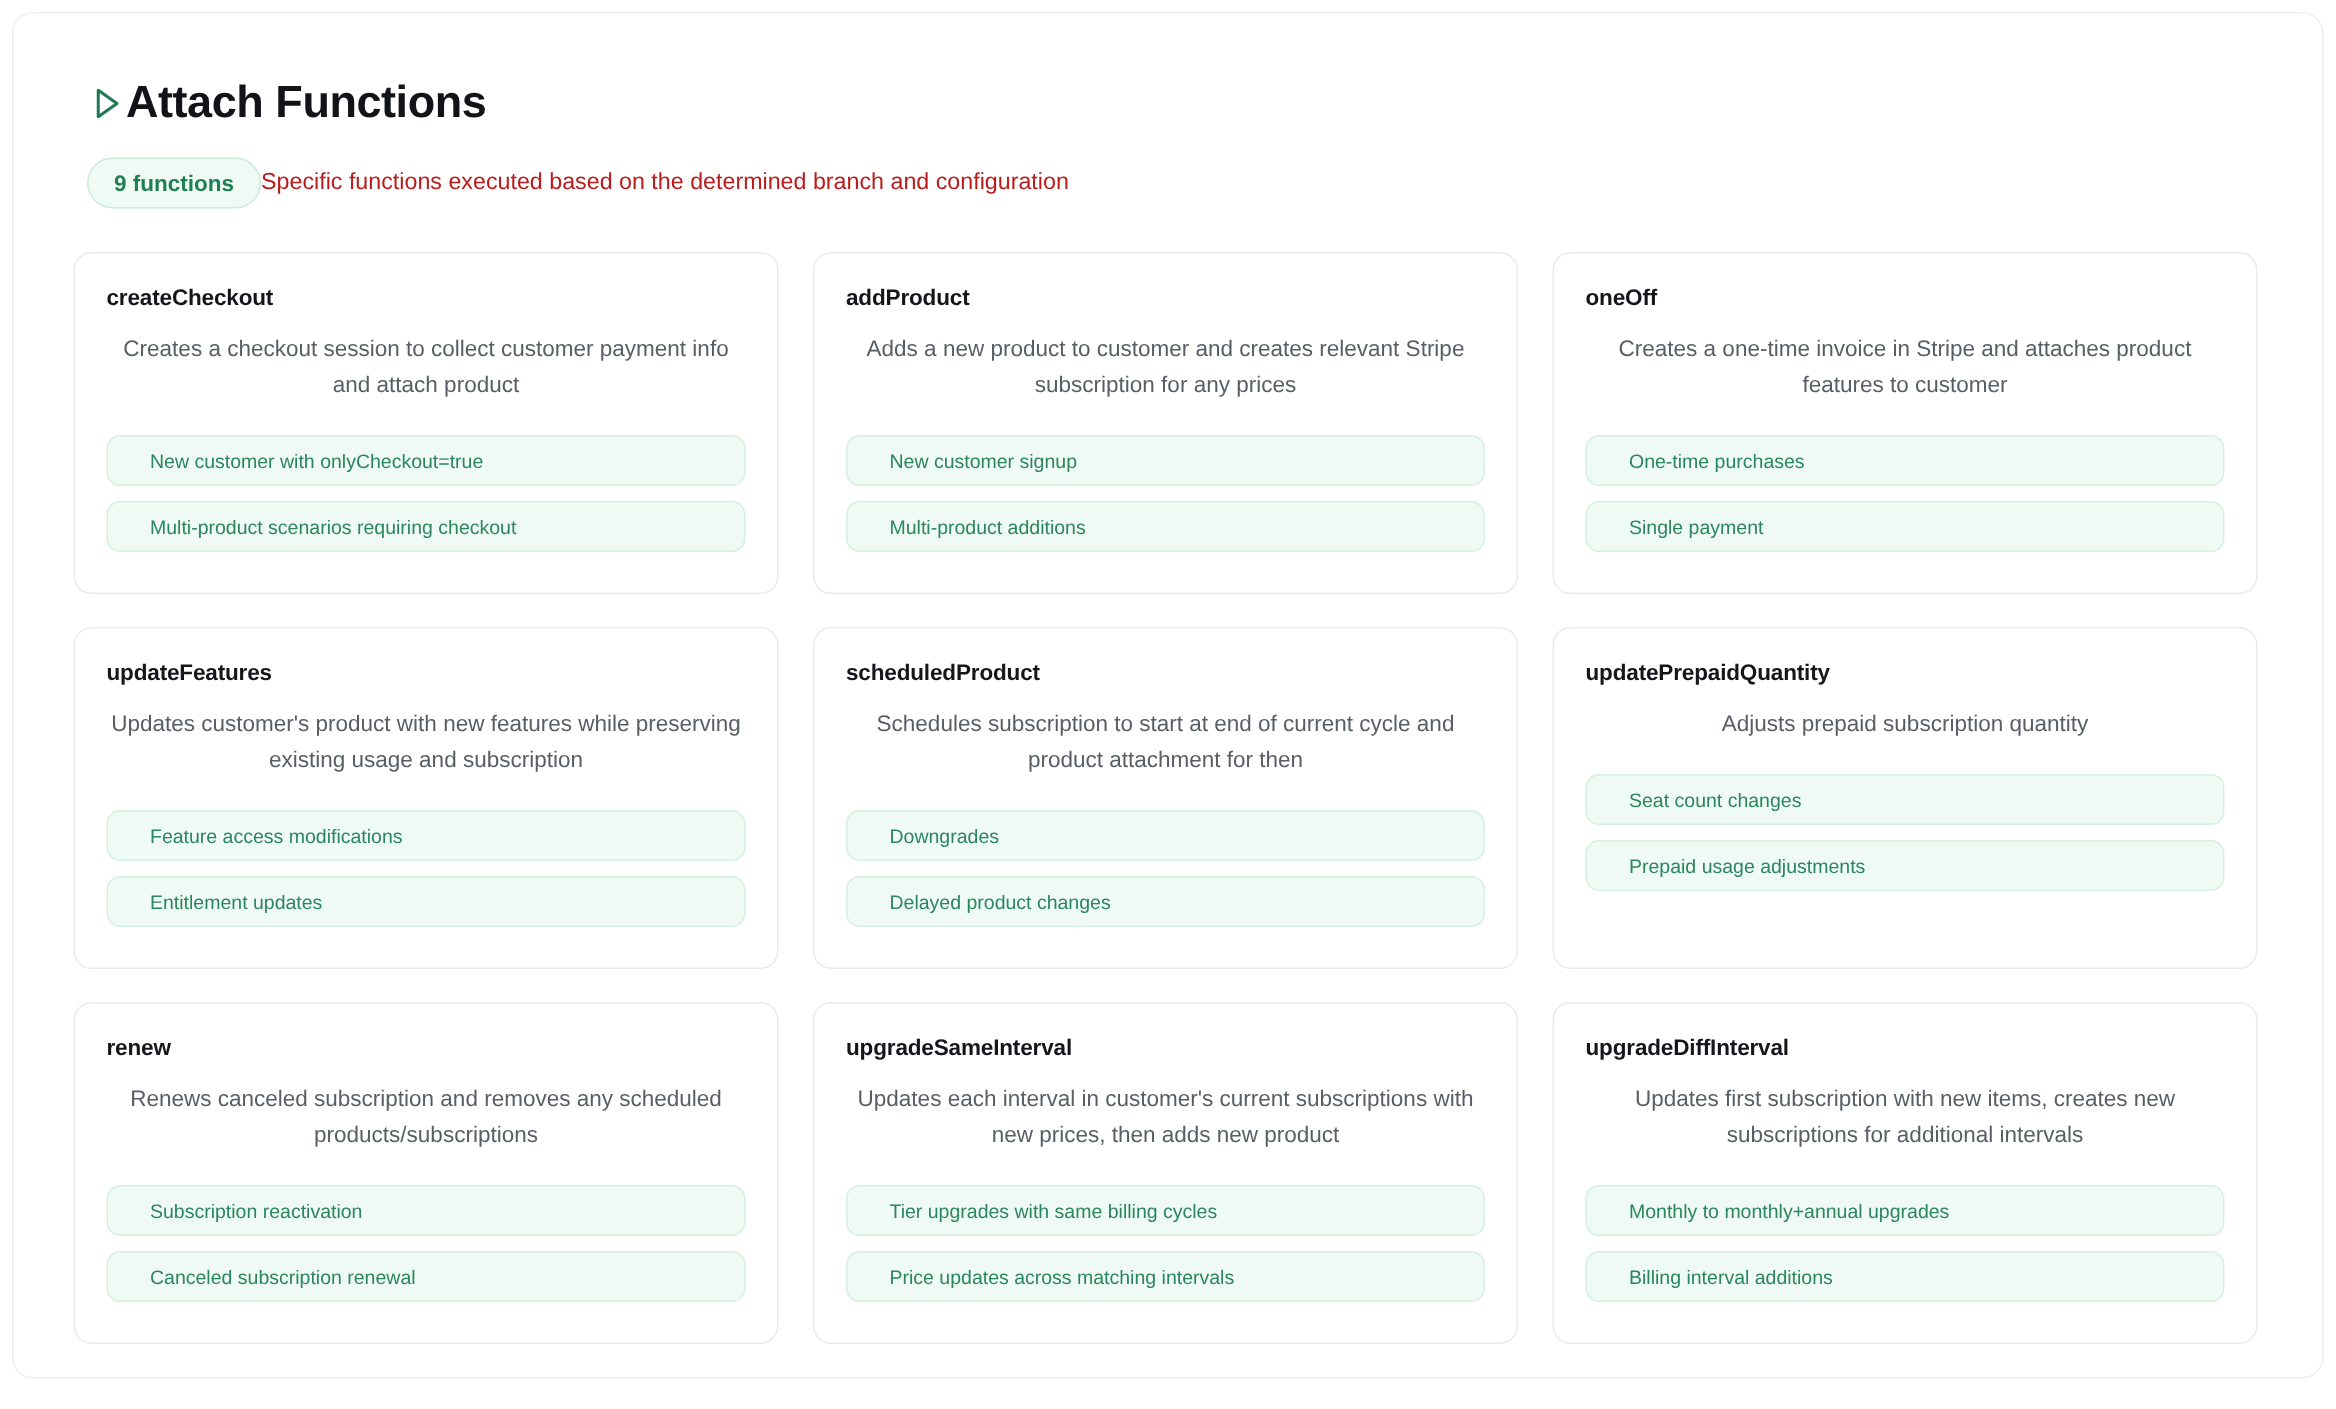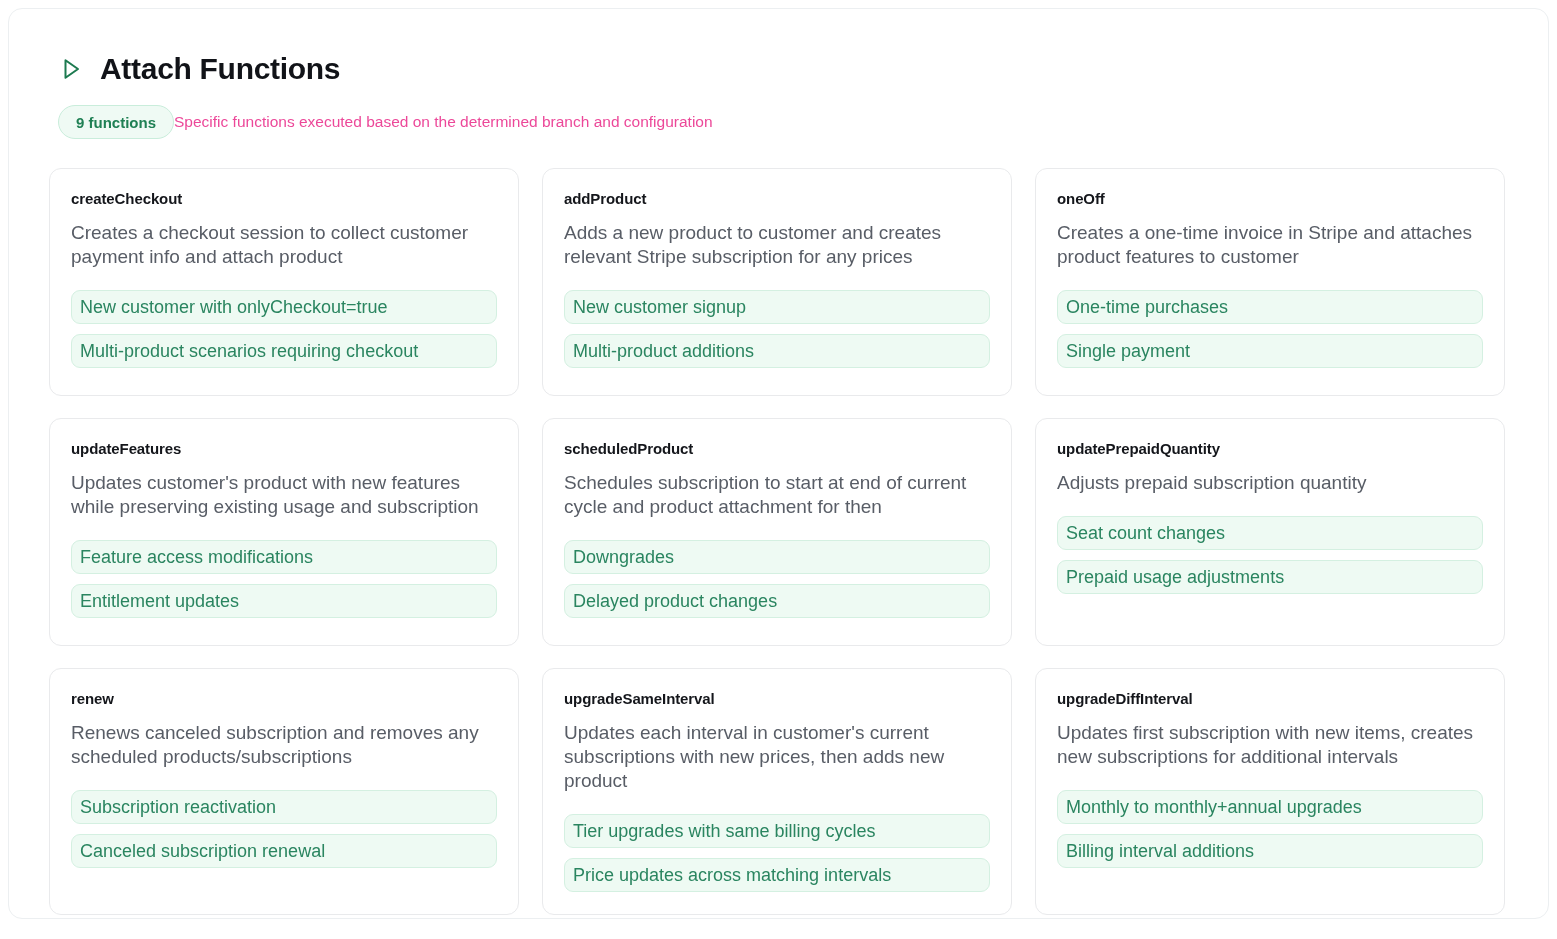--- a/index.html
+++ b/index.html
@@ -26,21 +26,20 @@
   }
 
   .content {
     padding: 38px 40px 0 40px;
   }
 
   
   .header-row {
     display: flex;
     align-items: center;
-    gap: 16px;
     height: 44px;
     margin-left: 9px;
   }
 
   .play-icon {
     width: 26px;
     height: 26px;
     display: block;
     flex: 0 0 auto;
   }
@@ -70,21 +69,21 @@
     background: #effaf4;
     border-radius: 999px;
     color: #1f8054;
     font-size: 15px;
     font-weight: bold;
     white-space: nowrap;
   }
 
   .sub-text {
     font-size: 15.5px;
-    color: #ec4899;
+    color: #b91c1c;
     line-height: 1.3;
   }
 
   
   .cards-grid {
     display: grid;
     grid-template-columns: repeat(3, 470px);
     column-gap: 23px;
     row-gap: 22px;
     margin-top: 29px;
@@ -103,43 +102,44 @@
   .func-name {
     font-size: 15px;
     font-weight: bold;
     color: #14161b;
     letter-spacing: -0.1px;
     line-height: 1.2;
   }
 
   .func-desc {
     margin-top: 13px;
-    font-size: 19px;
+    font-size: 15px;
     line-height: 24px;
     color: #585d66;
     max-width: 100%;
+    text-align: center;
   }
 
   .tag-list {
     margin-top: 21px;
     display: flex;
     flex-direction: column;
     gap: 10px;
   }
 
   .tag-chip {
     display: flex;
     align-items: center;
     height: 34px;
-    padding: 0 8px;
+    padding: 0 28px;
     border: 1px solid #d4f0e1;
     background: #eefaf3;
     border-radius: 9px;
     color: #2a8560;
-    font-size: 18px;
+    font-size: 13px;
     line-height: 1;
     white-space: nowrap;
     overflow: hidden;
     text-overflow: ellipsis;
   }
 </style>
 </head>
 <body>
 
 <div class="page-frame">

